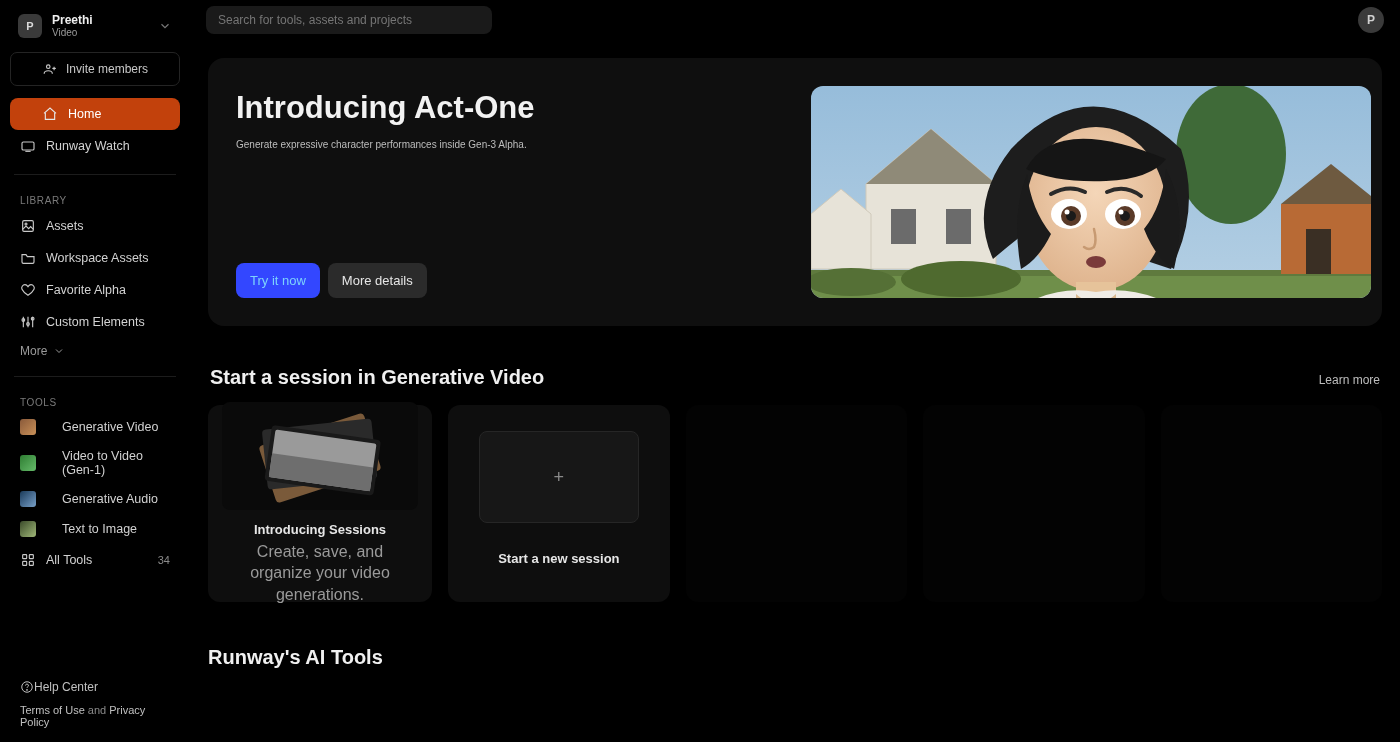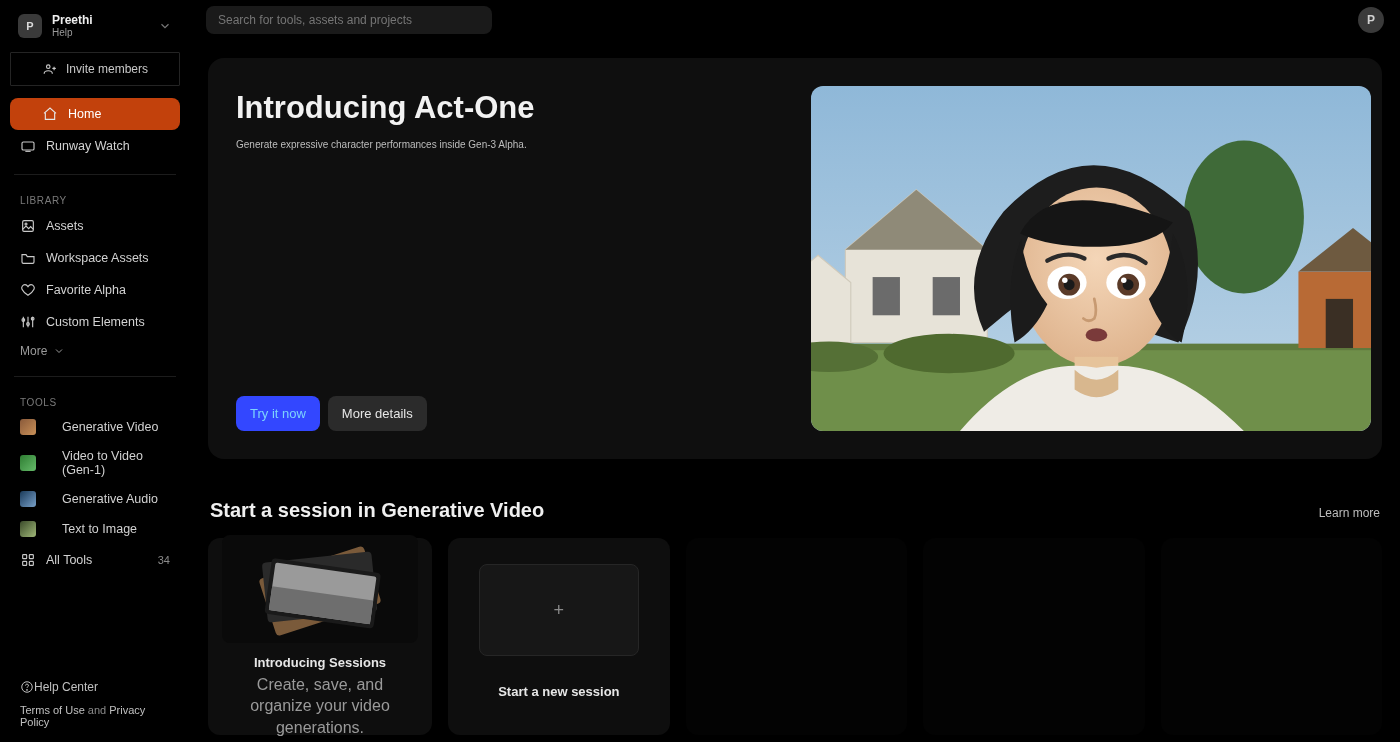--- a/index.html
+++ b/index.html
@@ -41,21 +41,21 @@
   .account .meta .plan { font-size: 10px; color: #9a9a9a; }
   .chev { width: 14px; height: 14px; opacity: 0.7; }
 
   .invite {
     margin-top: 8px;
     display: flex;
     align-items: center;
     justify-content: center;
     gap: 8px;
     padding: 8px;
-    border-radius: 1px;
+    border-radius: 7px;
     font-size: 12px;
     color: #c9c9c9;
     cursor: pointer;
     border: 1px solid #242424;
   }
 
   .sb-section { margin-top: 12px; }
   .sb-hr { border: 0; border-top: 1px solid #1c1c1c; margin: 12px 4px; }
 
   .sb-item {
@@ -113,21 +113,21 @@
     background:#3a3a3a; color:#d0d0d0; font-size:12px; font-weight:600;
     display:flex; align-items:center; justify-content:center; cursor:pointer;
   }
 
   .content { padding: 24px 18px 0 18px; overflow:auto; }
 
   .hero {
     position: relative;
     background:#0f0f0f;
     border-radius:16px;
-    height:401px;
+    height:268px;
     display:flex;
     padding:28px 11px 28px 28px;
     gap: 20px;
   }
   .hero-left { flex:1; display:flex; flex-direction:column; }
   .hero-title { font-size:31px; font-weight:600; color:#f2f2f2; margin-top:4px; }
   .hero-sub   { font-size:10px; color:#bdbdbd; margin-top:12px; max-width:330px; line-height:1.4; }
   .hero-actions { margin-top:auto; display:flex; gap:8px; }
   .btn { border:none; padding:10px 14px; border-radius:8px; font-size:13px; font-weight:500; cursor:pointer; }
   .btn-primary { background:#3347ff; color:#7dd3fc; }
@@ -159,21 +159,21 @@
 </style>
 </head>
 <body>
 
 <aside class="sidebar">
 
   <div class="account">
     <div class="avatar">P</div>
     <div class="meta">
       <div class="name">Preethi</div>
-      <div class="plan">Help</div>
+      <div class="plan">Video</div>
     </div>
     <svg class="chev" viewBox="0 0 24 24" fill="none" stroke="#aaa" stroke-width="2">
         <polyline points="6 9 12 15 18 9"></polyline>
       </svg>
   </div>
 
   <div class="invite">
     <span class="icon">
       <svg viewBox="0 0 24 24" width="14" height="14" fill="none" stroke="#c9c9c9" stroke-width="2">
           <circle cx="9" cy="8" r="3"></circle>

